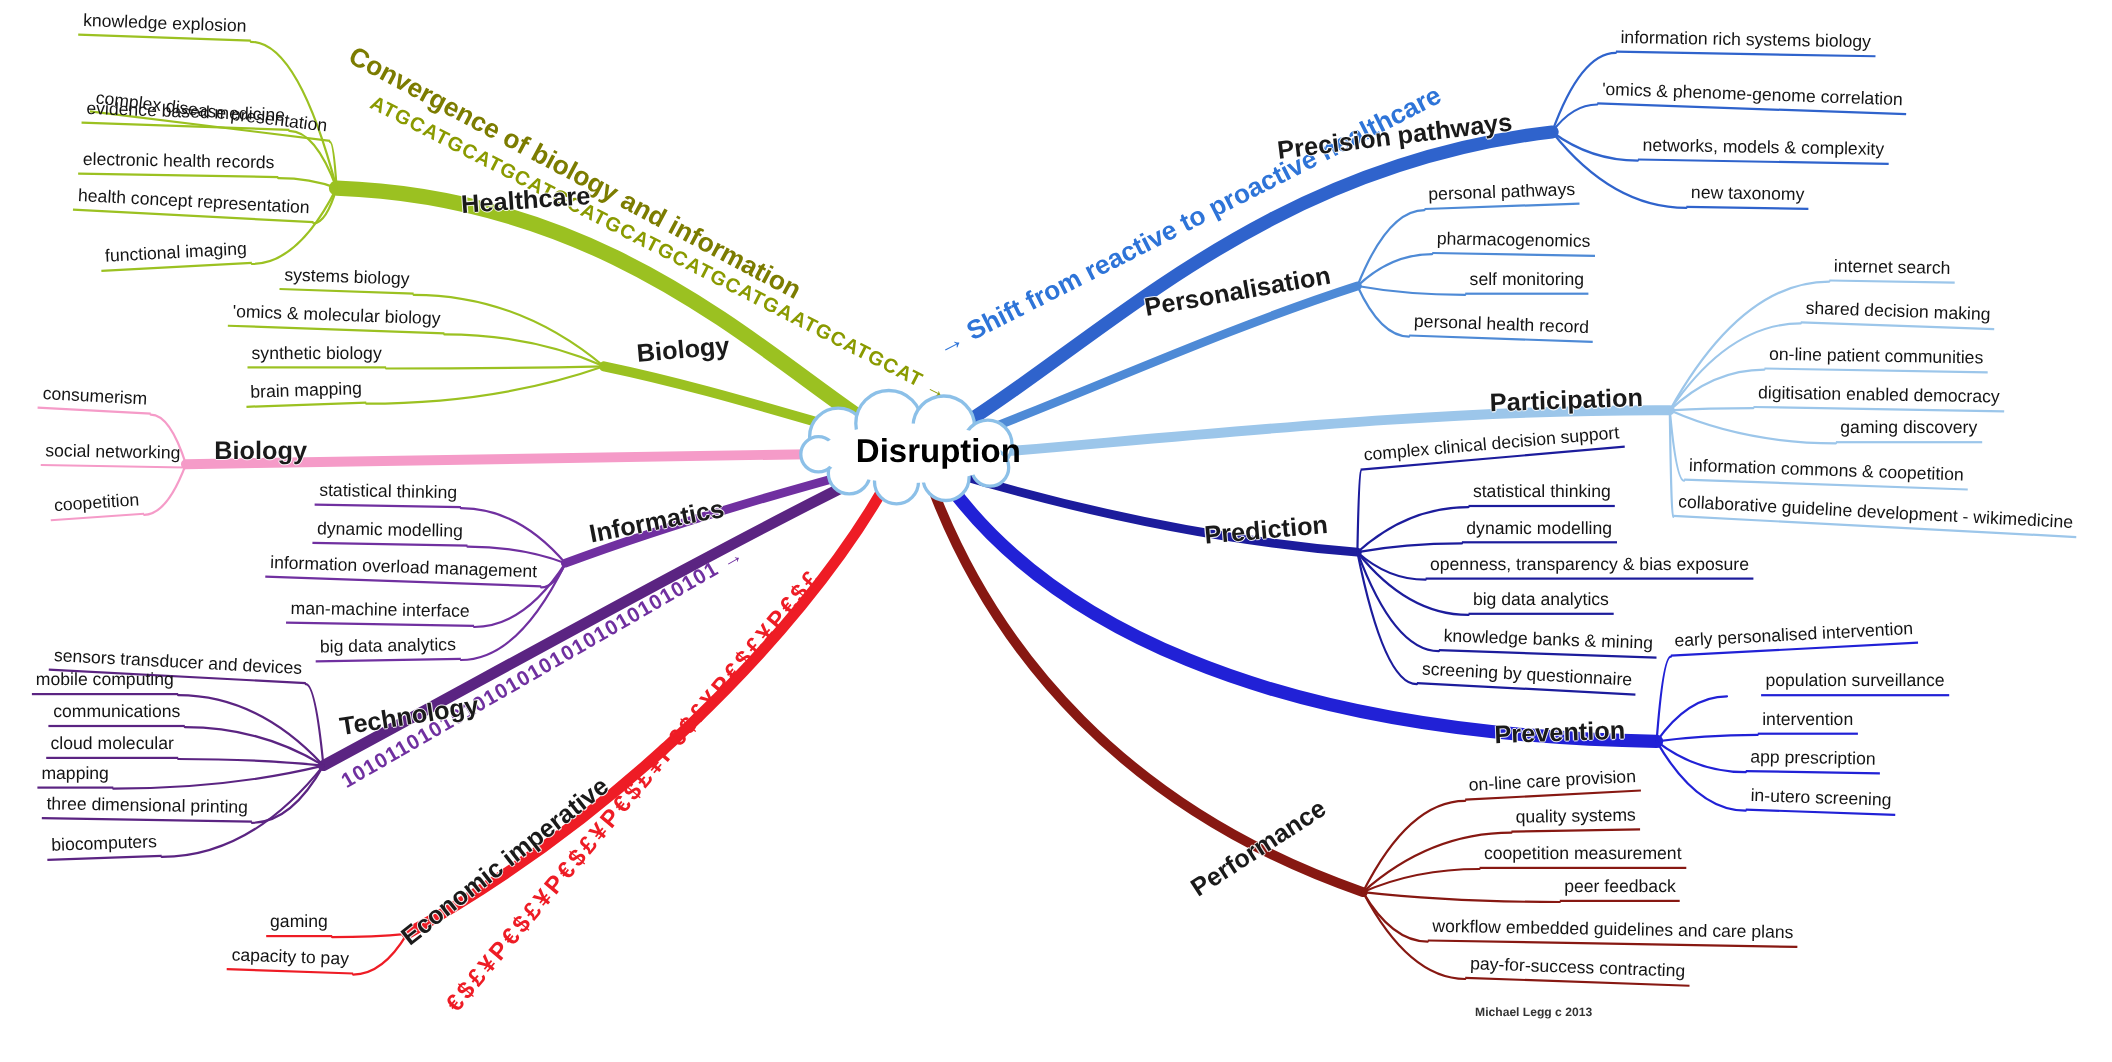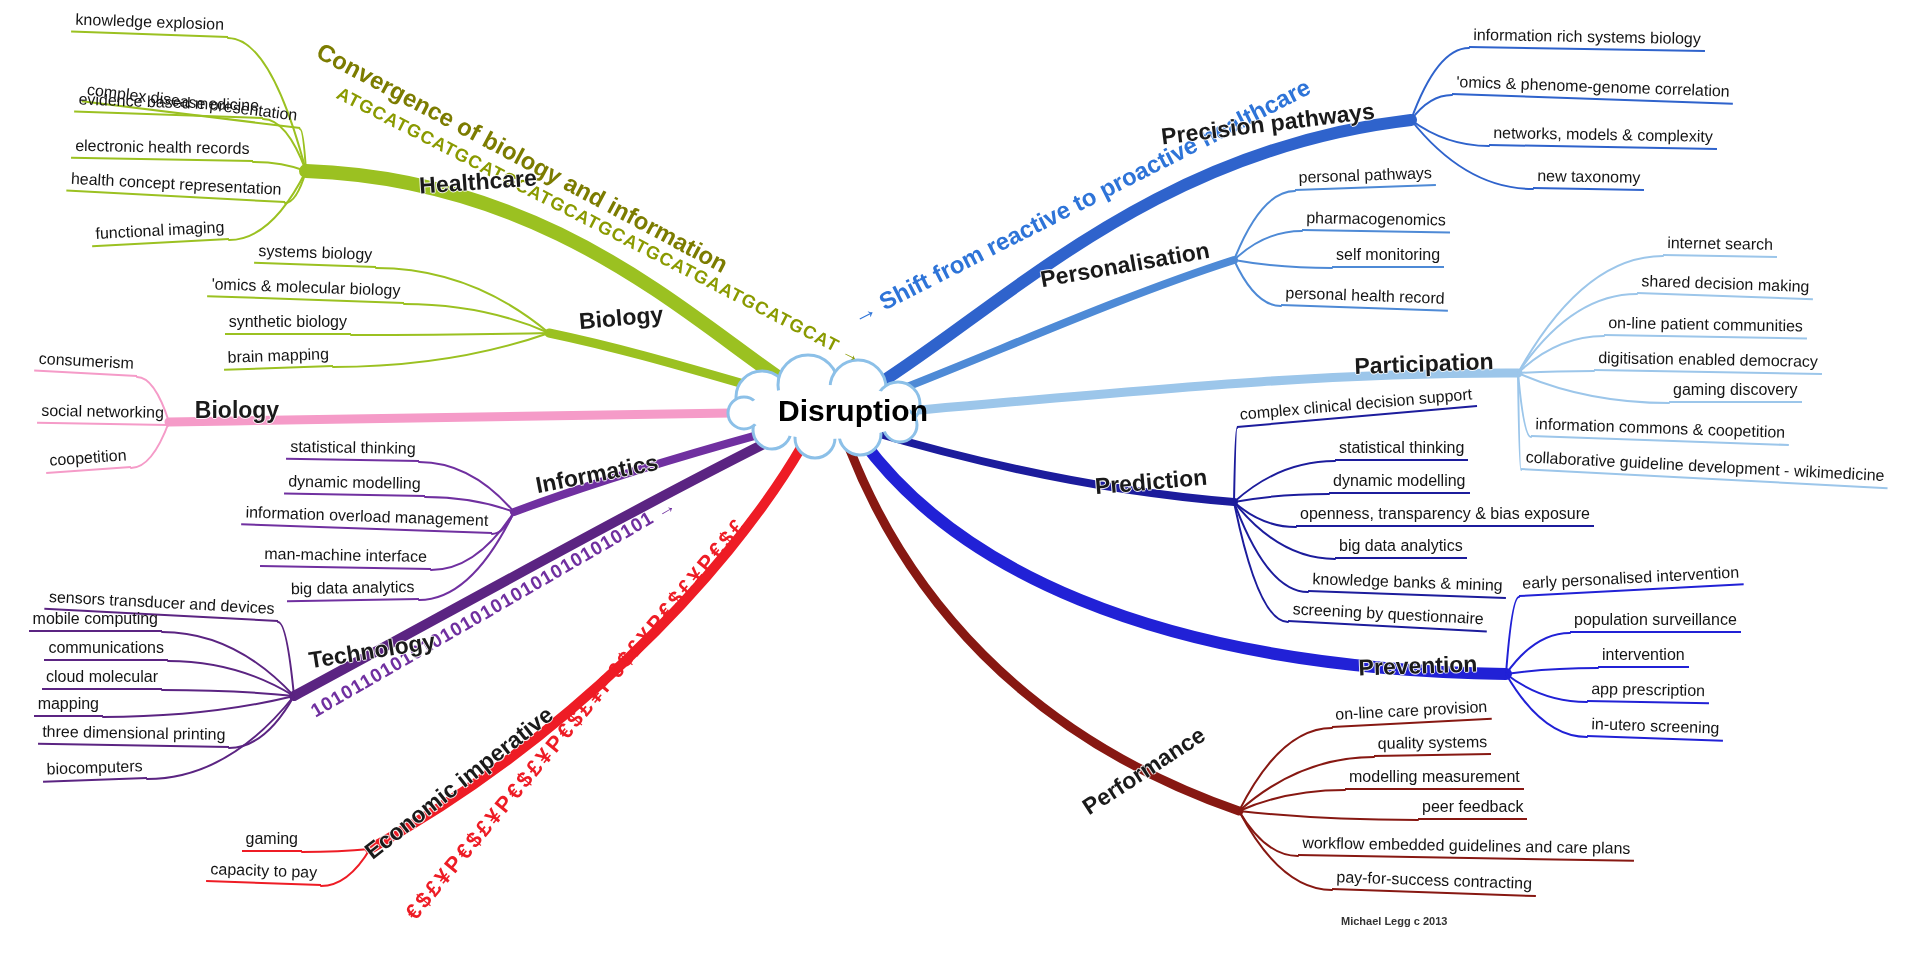--- a/index.html
+++ b/index.html
@@ -282,40 +282,40 @@
         <div class="leaf from-left" style="transform: rotate(2deg); border-bottom-color: rgb(28, 28, 156);">knowledge banks &amp; mining</div>
       </div>
       <div class="anchor" style="left: 1288px; top: 622px;">
         <div class="leaf from-left" style="transform: rotate(3deg); border-bottom-color: rgb(28, 28, 156);">screening by questionnaire</div>
       </div>
       <div class="branch-label" style="left: 1151px; top: 482px; font-size: 23px; transform: translate(-50%, -50%) rotate(-5deg);">Prediction</div>
       <div class="anchor" style="left: 1519px; top: 597px;">
         <div class="leaf from-left" style="transform: rotate(-3deg); border-bottom-color: rgb(33, 33, 214);">early personalised intervention</div>
       </div>
       <div class="anchor" style="left: 1570px; top: 633px;">
-        <div class="leaf from-left" style="transform: rotate(0deg); border-bottom-color: rgb(33, 33, 214);">population surveillance</div>
+        <div class="leaf from-left" style="transform: rotate(0deg); border-bottom-color: rgb(33, 33, 214); margin-left: 31px;">population surveillance</div>
       </div>
       <div class="anchor" style="left: 1598px; top: 668px;">
         <div class="leaf from-left" style="transform: rotate(0deg); border-bottom-color: rgb(33, 33, 214);">intervention</div>
       </div>
       <div class="anchor" style="left: 1587px; top: 702px;">
         <div class="leaf from-left" style="transform: rotate(1deg); border-bottom-color: rgb(33, 33, 214);">app prescription</div>
       </div>
       <div class="anchor" style="left: 1587px; top: 737px;">
         <div class="leaf from-left" style="transform: rotate(2deg); border-bottom-color: rgb(33, 33, 214);">in-utero screening</div>
       </div>
       <div class="branch-label" style="left: 1418px; top: 666px; font-size: 23px; transform: translate(-50%, -50%) rotate(-2deg);">Prevention</div>
       <div class="anchor" style="left: 1332px; top: 728px;">
         <div class="leaf from-left" style="transform: rotate(-3deg); border-bottom-color: rgb(135, 24, 18);">on-line care provision</div>
       </div>
       <div class="anchor" style="left: 1374px; top: 757px;">
         <div class="leaf from-left" style="transform: rotate(-1deg); border-bottom-color: rgb(135, 24, 18);">quality systems</div>
       </div>
       <div class="anchor" style="left: 1345px; top: 790px;">
-        <div class="leaf from-left" style="transform: rotate(0deg); border-bottom-color: rgb(135, 24, 18);">modelling measurement</div>
+        <div class="leaf from-left" style="transform: rotate(0deg); border-bottom-color: rgb(135, 24, 18);">coopetition measurement</div>
       </div>
       <div class="anchor" style="left: 1418px; top: 820px;">
         <div class="leaf from-left" style="transform: rotate(0deg); border-bottom-color: rgb(135, 24, 18);">peer feedback</div>
       </div>
       <div class="anchor" style="left: 1298px; top: 856px;">
         <div class="leaf from-left" style="transform: rotate(1deg); border-bottom-color: rgb(135, 24, 18);">workflow embedded guidelines and care plans</div>
       </div>
       <div class="anchor" style="left: 1332px; top: 890px;">
         <div class="leaf from-left" style="transform: rotate(2deg); border-bottom-color: rgb(135, 24, 18);">pay-for-success contracting</div>
       </div>

